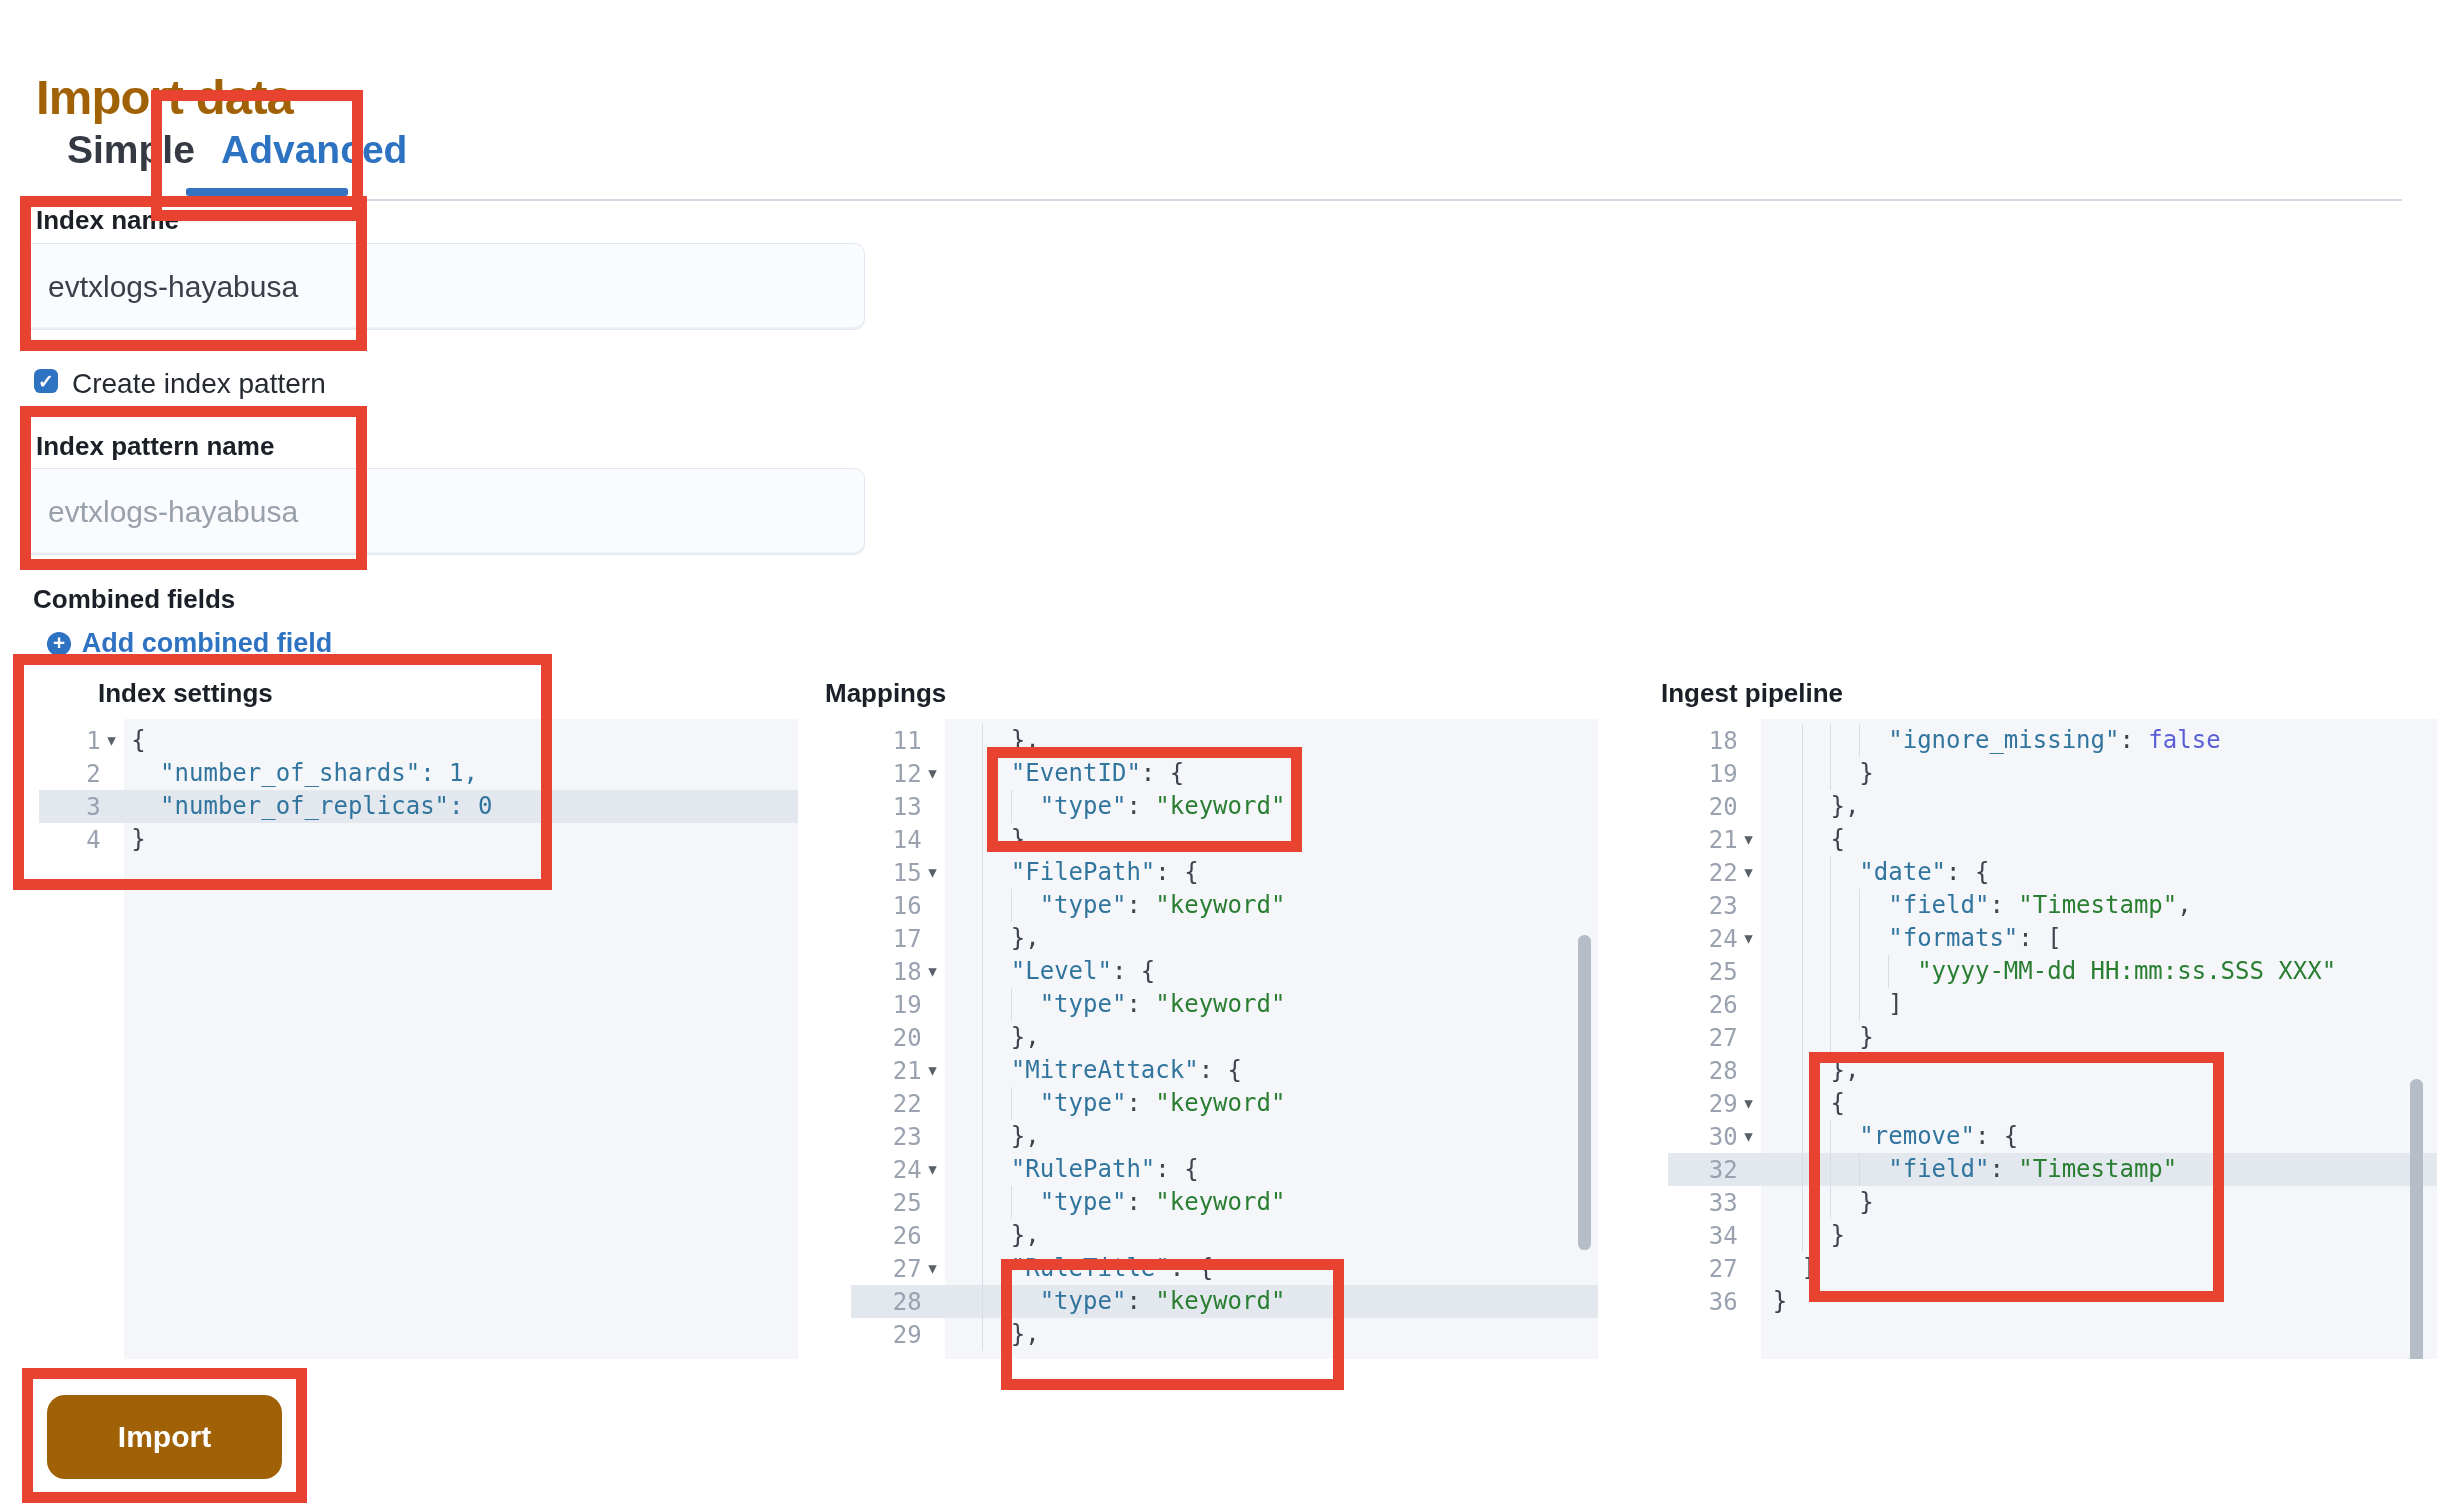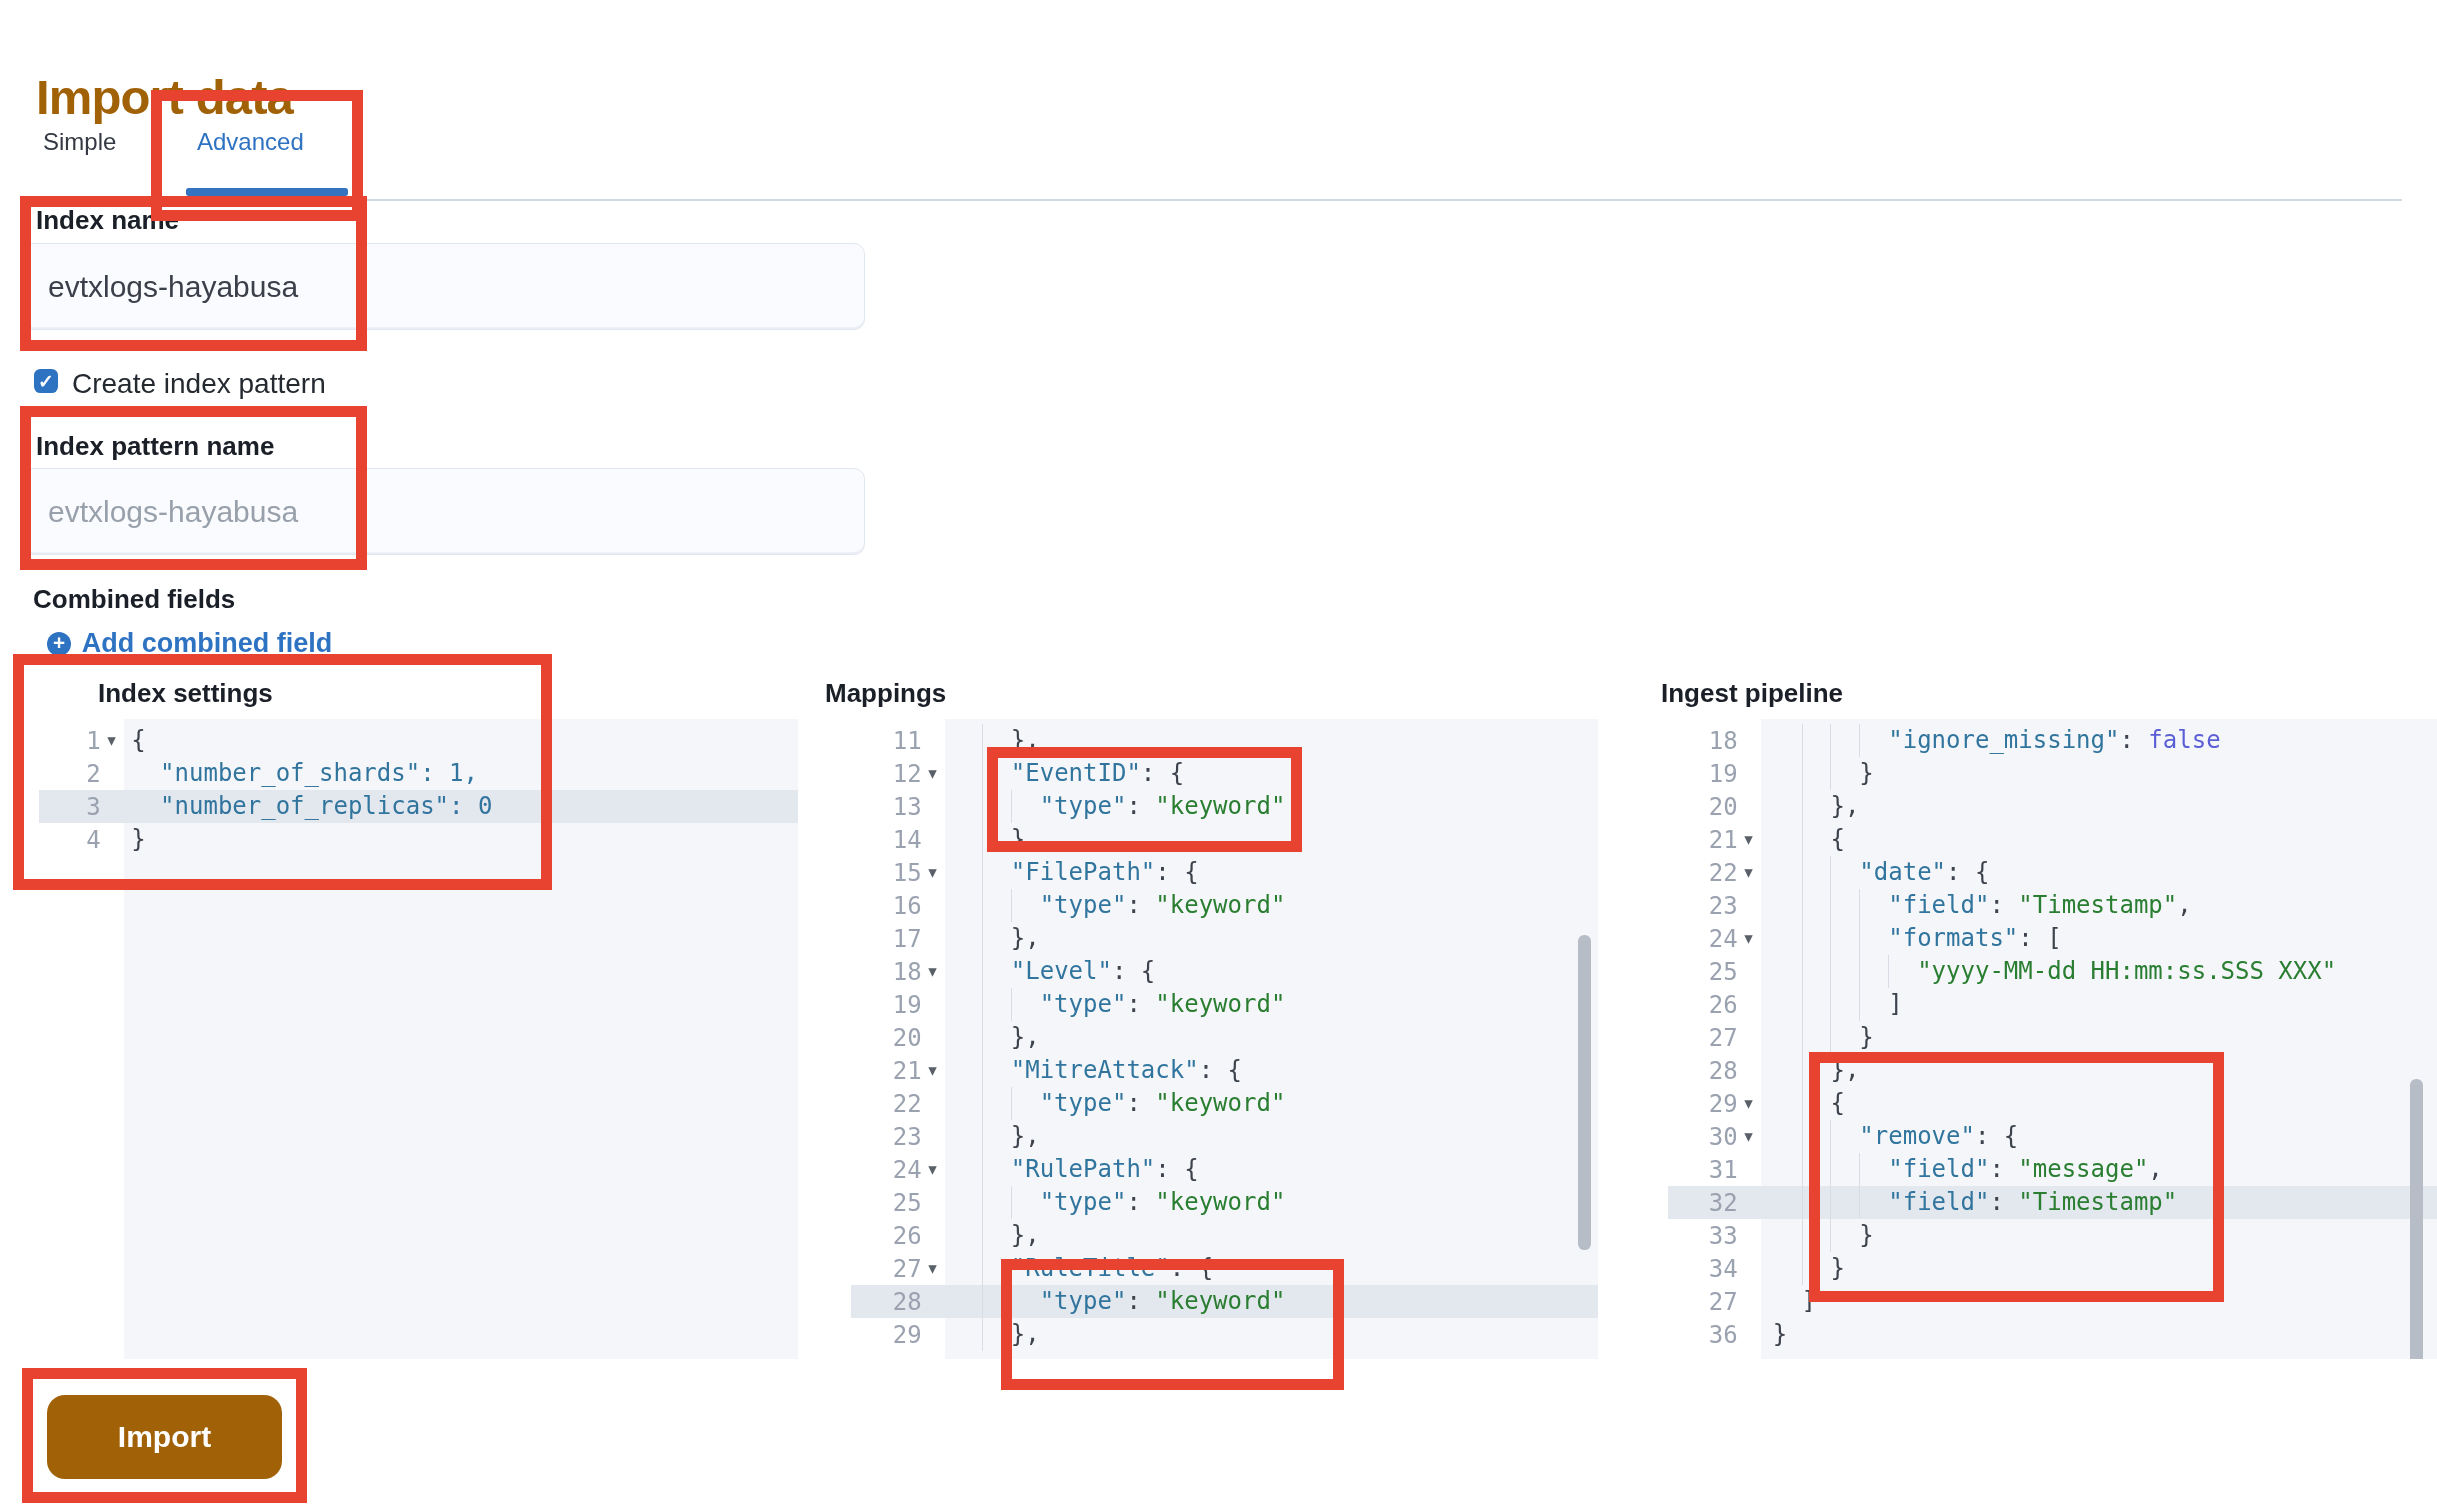--- a/index.html
+++ b/index.html
@@ -6,21 +6,21 @@
   body{
     width:2438px;height:1508px;position:relative;overflow:hidden;
     background:#ffffff;
     font-family:"Liberation Sans", sans-serif;
     color:#1b1f27;
   }
   .abs{position:absolute;}
 
   
   #page-title{left:36px;top:36px;font-size:49px;font-weight:700;letter-spacing:-0.9px;color:#a16207;}
-  .tab{top:128px;font-size:24px;font-weight:400;cursor:pointer;}
+  .tab{top:128px;font-size:39px;font-weight:700;cursor:pointer;margin-left:24px;}
   #tab-simple{left:43px;color:#343943;}
   #tab-advanced{left:197px;color:#2e72c2;}
   #tab-underline{left:186px;top:188px;width:162px;height:8px;background:#3373bf;border-radius:2.7px;}
   #tabs-divider{left:34px;top:199px;width:2368px;height:1.8px;background:#d3d9e2;}
 
   
   .field-label{font-size:26px;font-weight:700;color:#1b1f27;}
   #label-index-name{left:36px;top:205px;}
   #label-index-pattern-name{left:36px;top:431px;}
   .text-input{
@@ -387,27 +387,20 @@
       </div>
       <div class="code-cell"><span class="ind"></span><span class="ind g"></span><span class="tok-punct">{</span></div>
     </div>
     <div class="code-row">
       <div class="gutter-cell">
         <span class="line-num">30</span>
         <span class="fold-caret">▾</span>
       </div>
       <div class="code-cell"><span class="ind"></span><span class="ind g"></span><span class="ind g"></span><span class="tok-key">"remove"</span><span class="tok-punct">: {</span></div>
     </div>
-    <div class="code-row">
-      <div class="gutter-cell">
-        <span class="line-num">31</span>
-        <span class="fold-caret"></span>
-      </div>
-      <div class="code-cell"><span class="ind"></span><span class="ind g"></span><span class="ind g"></span><span class="ind g"></span><span class="tok-key">"field"</span><span class="tok-punct">: </span><span class="tok-str">"message"</span><span class="tok-punct">,</span></div>
-    </div>
     <div class="code-row hl">
       <div class="gutter-cell">
         <span class="line-num">32</span>
         <span class="fold-caret"></span>
       </div>
       <div class="code-cell"><span class="ind"></span><span class="ind g"></span><span class="ind g"></span><span class="ind g"></span><span class="tok-key">"field"</span><span class="tok-punct">: </span><span class="tok-str">"Timestamp"</span></div>
     </div>
     <div class="code-row">
       <div class="gutter-cell">
         <span class="line-num">33</span>

